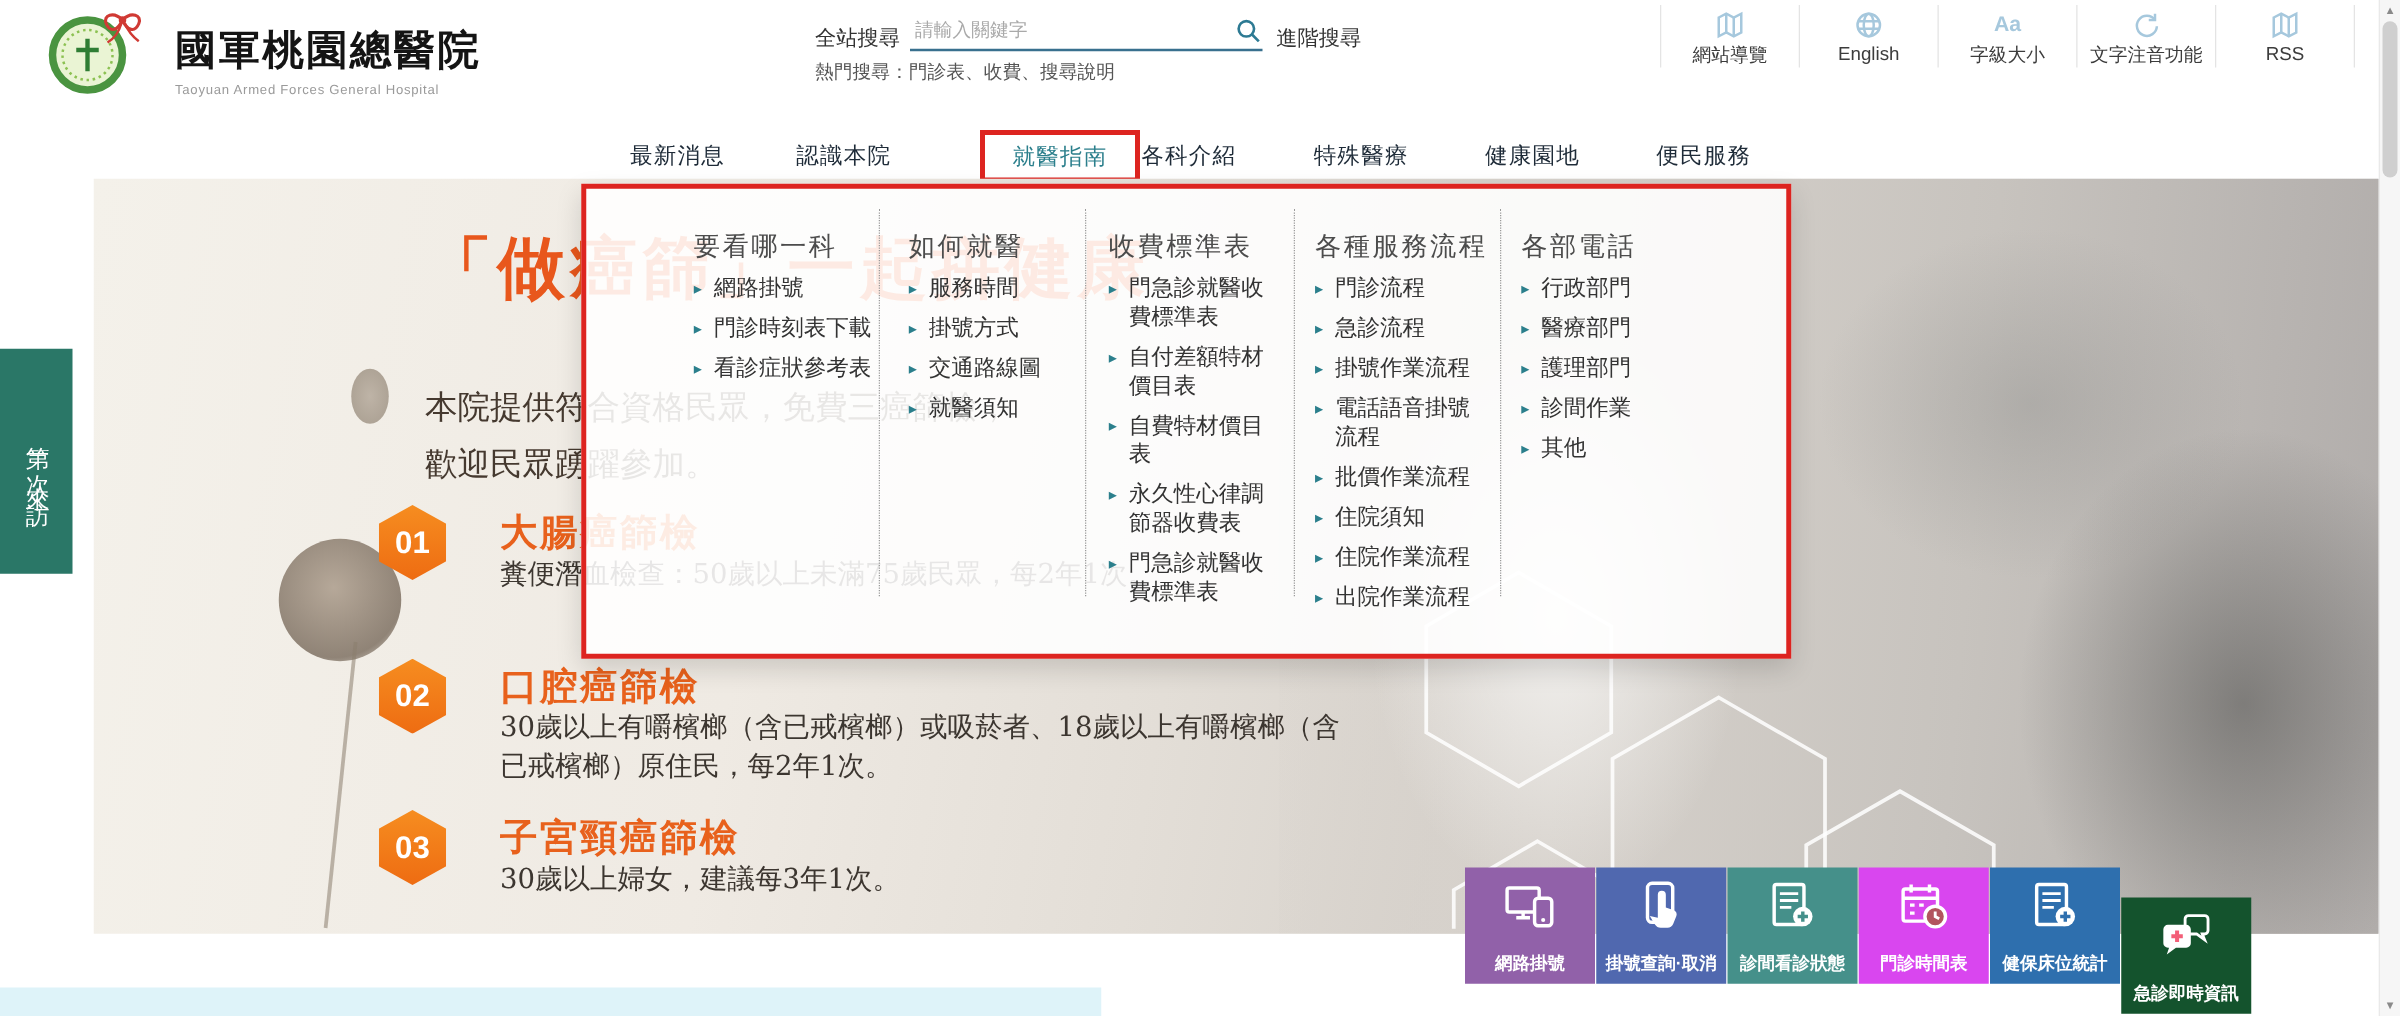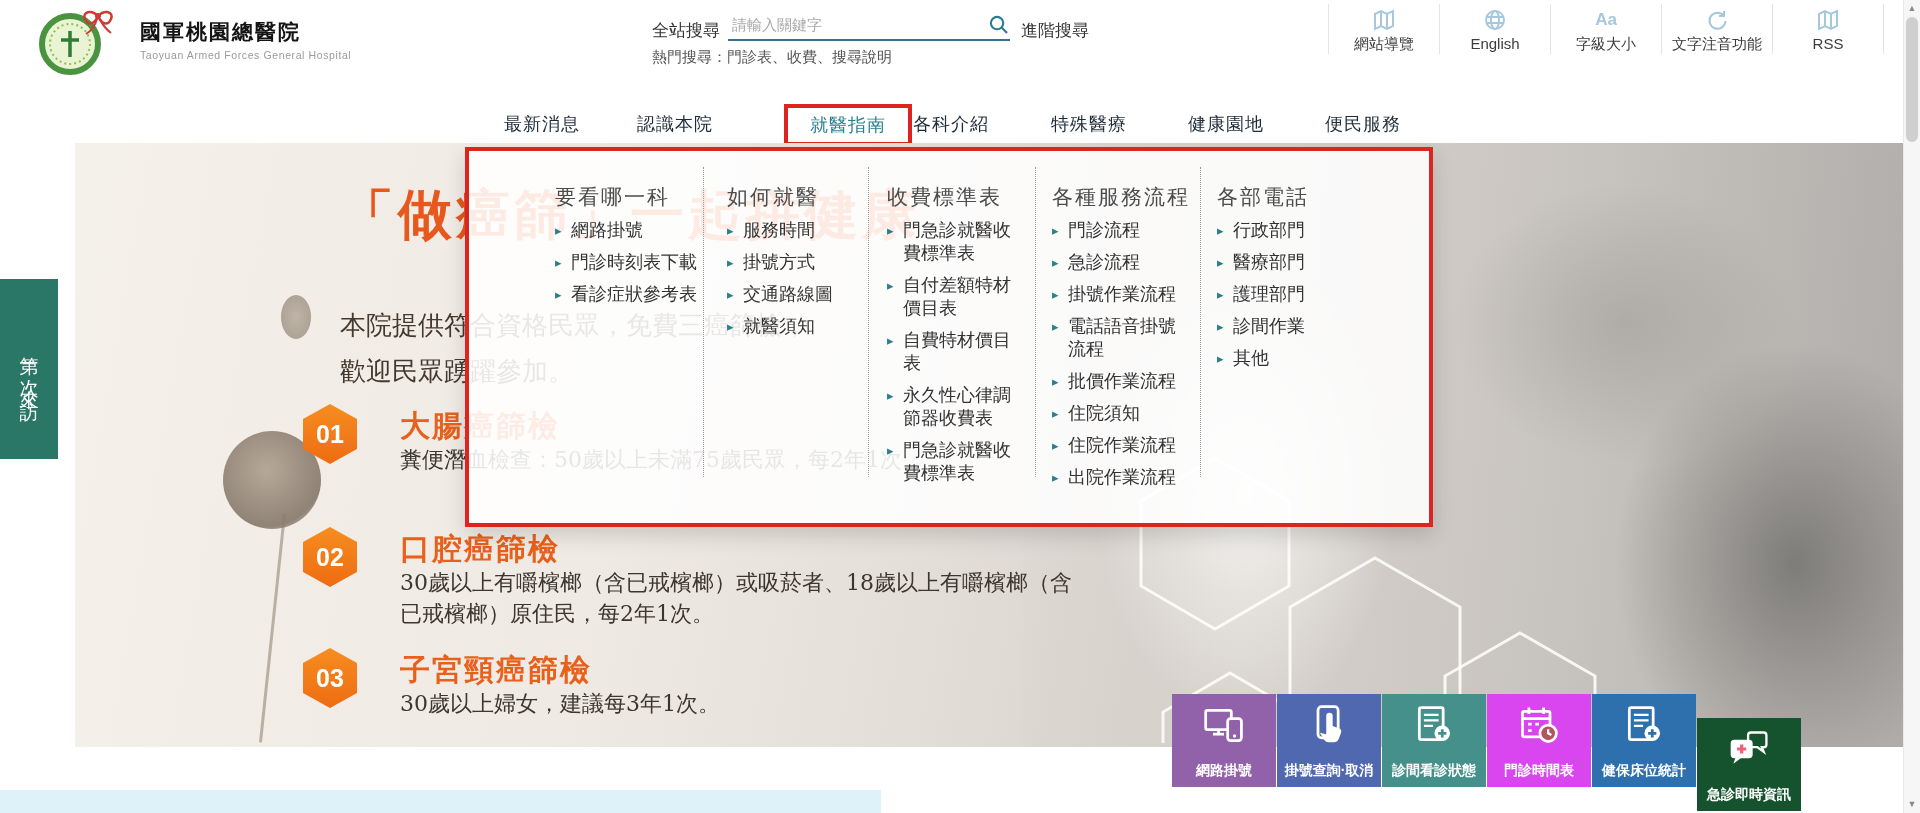--- a/index.html
+++ b/index.html
@@ -3,21 +3,21 @@
 <meta charset="utf-8">
 <style>
   html,body{margin:0;padding:0;background:#fff;}
   #app{position:relative;width:1920px;height:813px;background:#fff;overflow:hidden;
        font-family:"Liberation Sans",sans-serif;color:#333;}
 
   
   .logo{position:absolute;left:34px;top:2px;display:flex;align-items:flex-start;text-decoration:none;color:#111;}
   .logo svg{display:block;}
   .logo-text{margin-left:6px;margin-top:16px;}
-  .logo-title{font-size:21px;font-weight:bold;letter-spacing:2px;color:#141414;}
+  .logo-title{font-size:33px;font-weight:bold;letter-spacing:2px;color:#141414;}
   .logo-sub{font-size:10.5px;color:#9a9a9a;letter-spacing:.6px;margin-top:3px;}
 
   .search-label{position:absolute;left:652px;top:19px;font-size:17px;color:#333;}
   .search-box{position:absolute;left:728px;top:10px;width:282px;}
   .search-box input{width:100%;border:none;border-bottom:2px solid #38708e;outline:none;
        font-size:15px;padding:6px 30px 6px 4px;color:#333;background:transparent;box-sizing:border-box;
        font-family:"Liberation Sans",sans-serif;}
   .search-box input::placeholder{color:#a9a9a9;}
   .search-btn{position:absolute;right:2px;top:5px;background:none;border:none;cursor:pointer;padding:0;}
   .adv-link{position:absolute;left:1021px;top:19px;font-size:17px;color:#333;text-decoration:none;}

